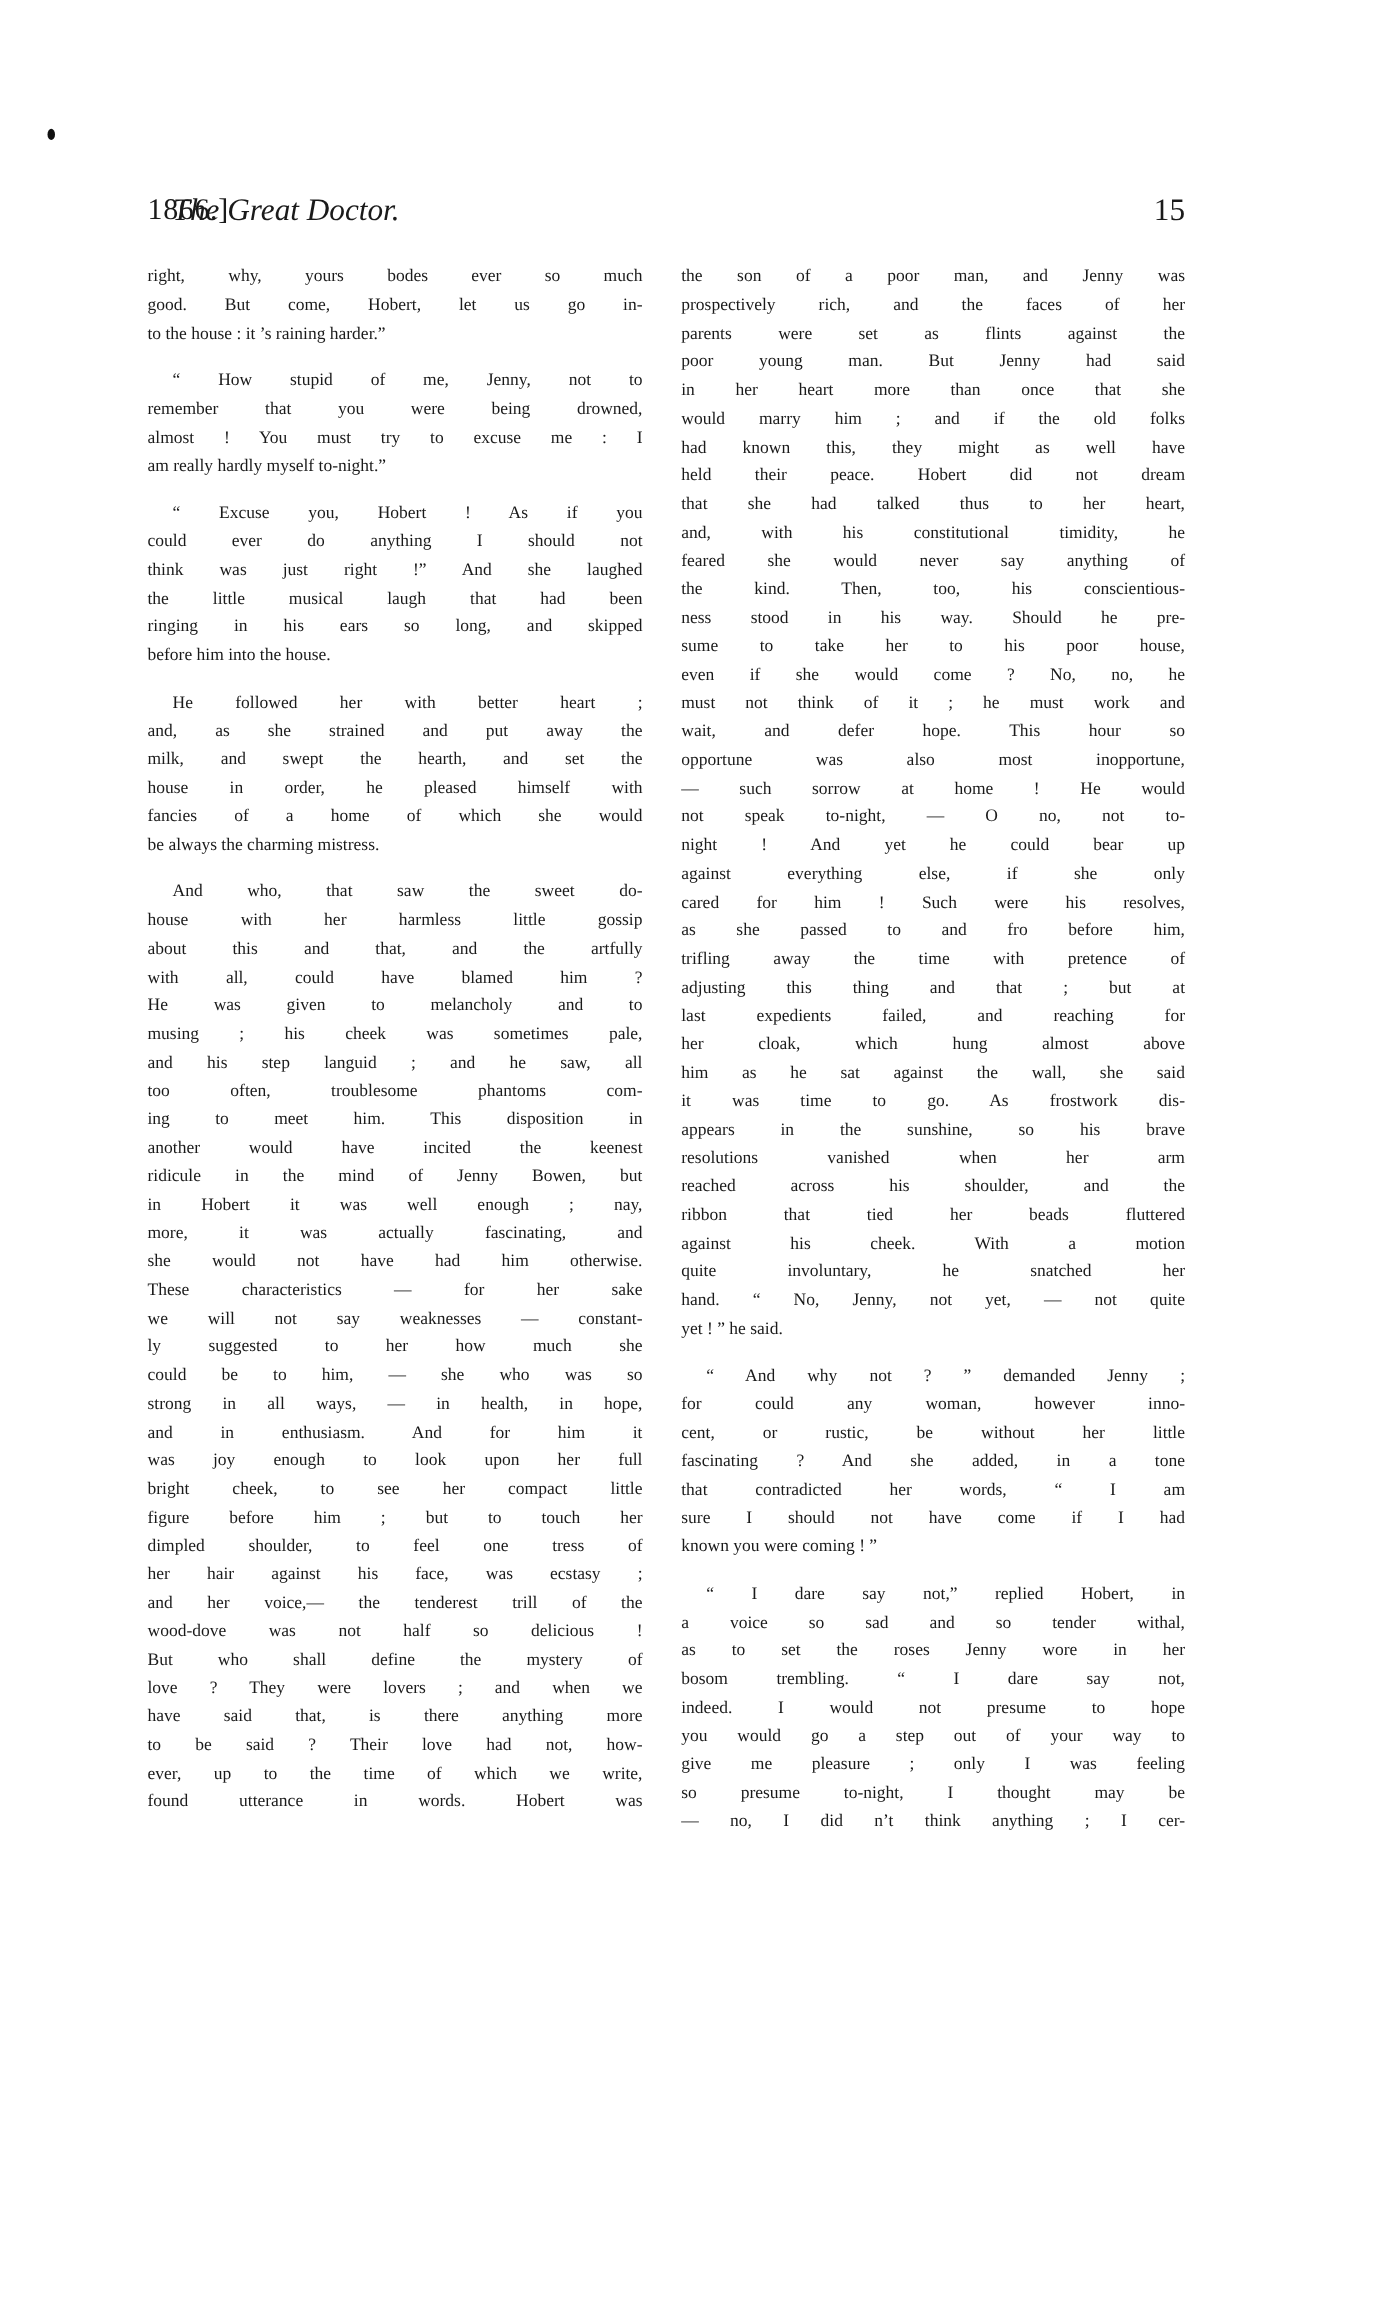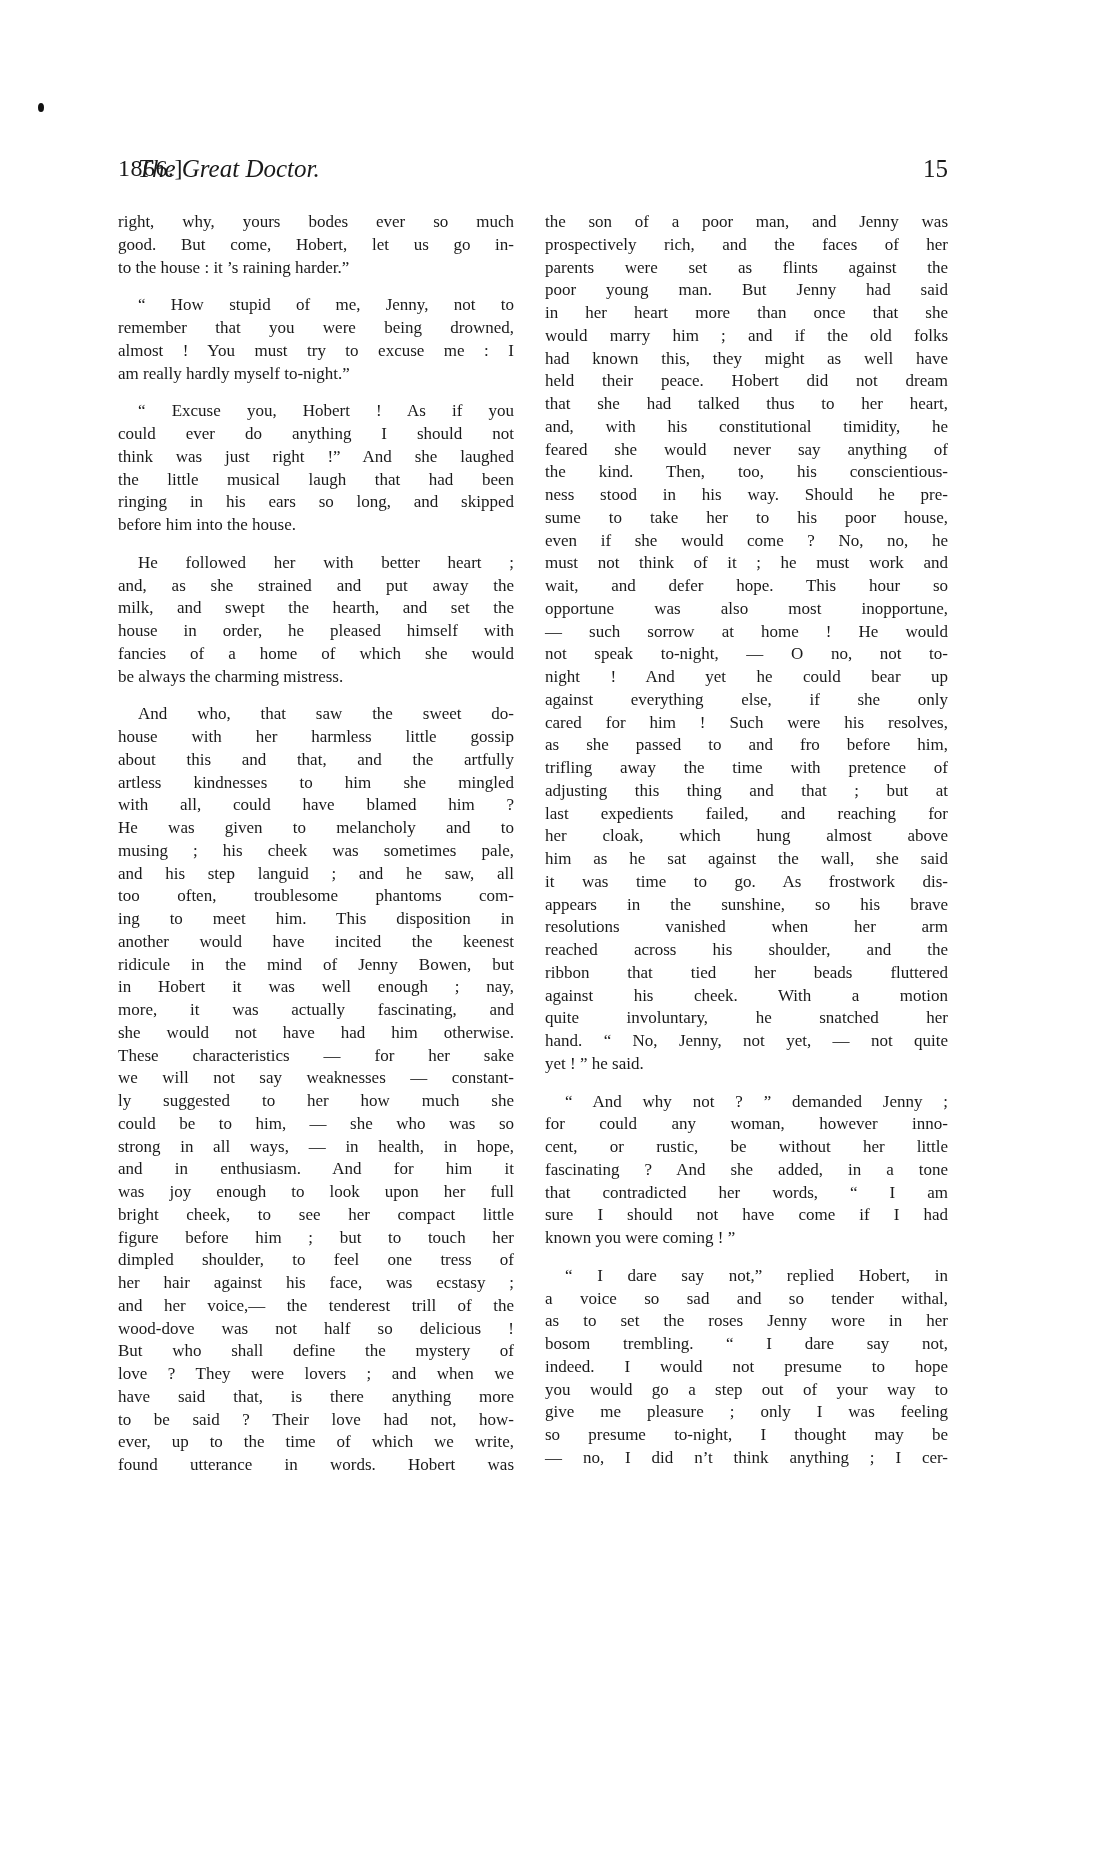--- a/index.html
+++ b/index.html
@@ -48,21 +48,21 @@
     .page-number {
       position: absolute;
       right: 0;
       top: 0;
       font-size: 25px;
       text-align: right;
     }
     .column {
       position: absolute;
       top: 211px;
-      font-size: 17px;
+      font-size: 14px;
       line-height: 22.75px;
       text-align: justify;
     }
     .col-left {
       left: 118px;
       width: 396px;
     }
     .col-right {
       left: 545px;
       width: 403px;
@@ -134,21 +134,20 @@
         <span class="line">milk, and swept the hearth, and set the</span>
         <span class="line">house in order, he pleased himself with</span>
         <span class="line">fancies of a home of which she would</span>
         <span class="line last">be always the charming mistress.</span>
       </div>
       <span class="para-gap"></span>
       <div class="paragraph">
         <span class="line indent">And who, that saw the sweet do-</span>
         <span class="line">house with her harmless little gossip</span>
         <span class="line">about this and that, and the artfully</span>
-        <span class="line">artless kindnesses to him she mingled</span>
         <span class="line">with all, could have blamed him ?</span>
         <span class="line">He was given to melancholy and to</span>
         <span class="line">musing ; his cheek was sometimes pale,</span>
         <span class="line">and his step languid ; and he saw, all</span>
         <span class="line">too often, troublesome phantoms com-</span>
         <span class="line">ing to meet him.  This disposition in</span>
         <span class="line">another would have incited the keenest</span>
         <span class="line">ridicule in the mind of Jenny Bowen, but</span>
         <span class="line">in Hobert it was well enough ; nay,</span>
         <span class="line">more, it was actually fascinating, and</span>

